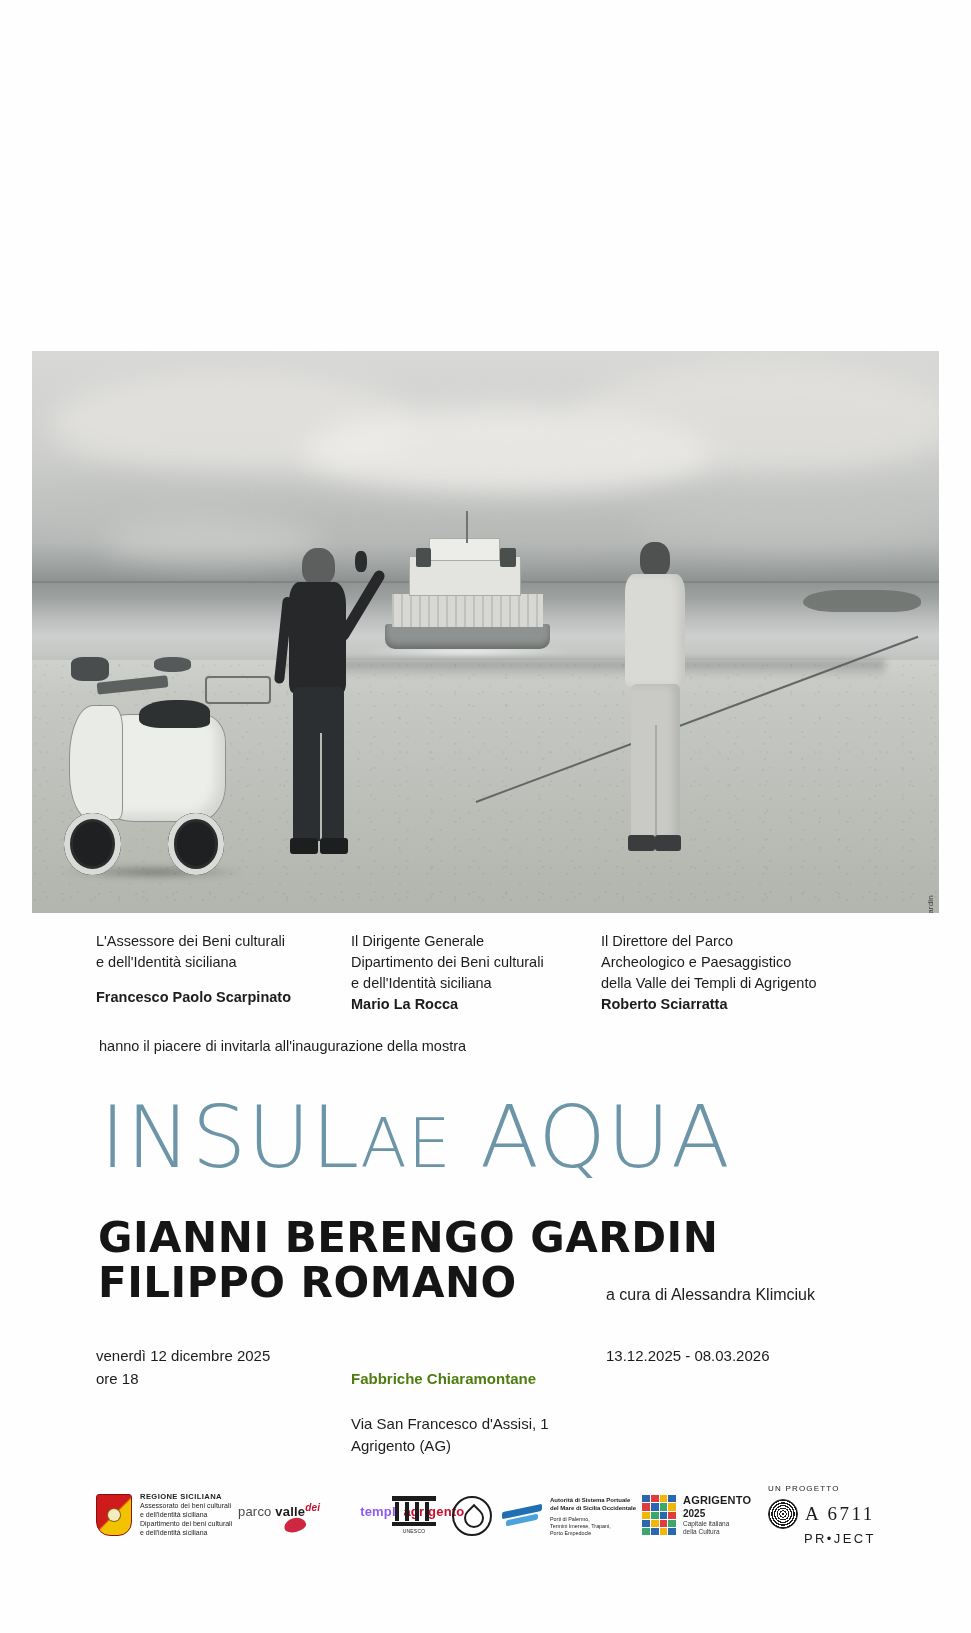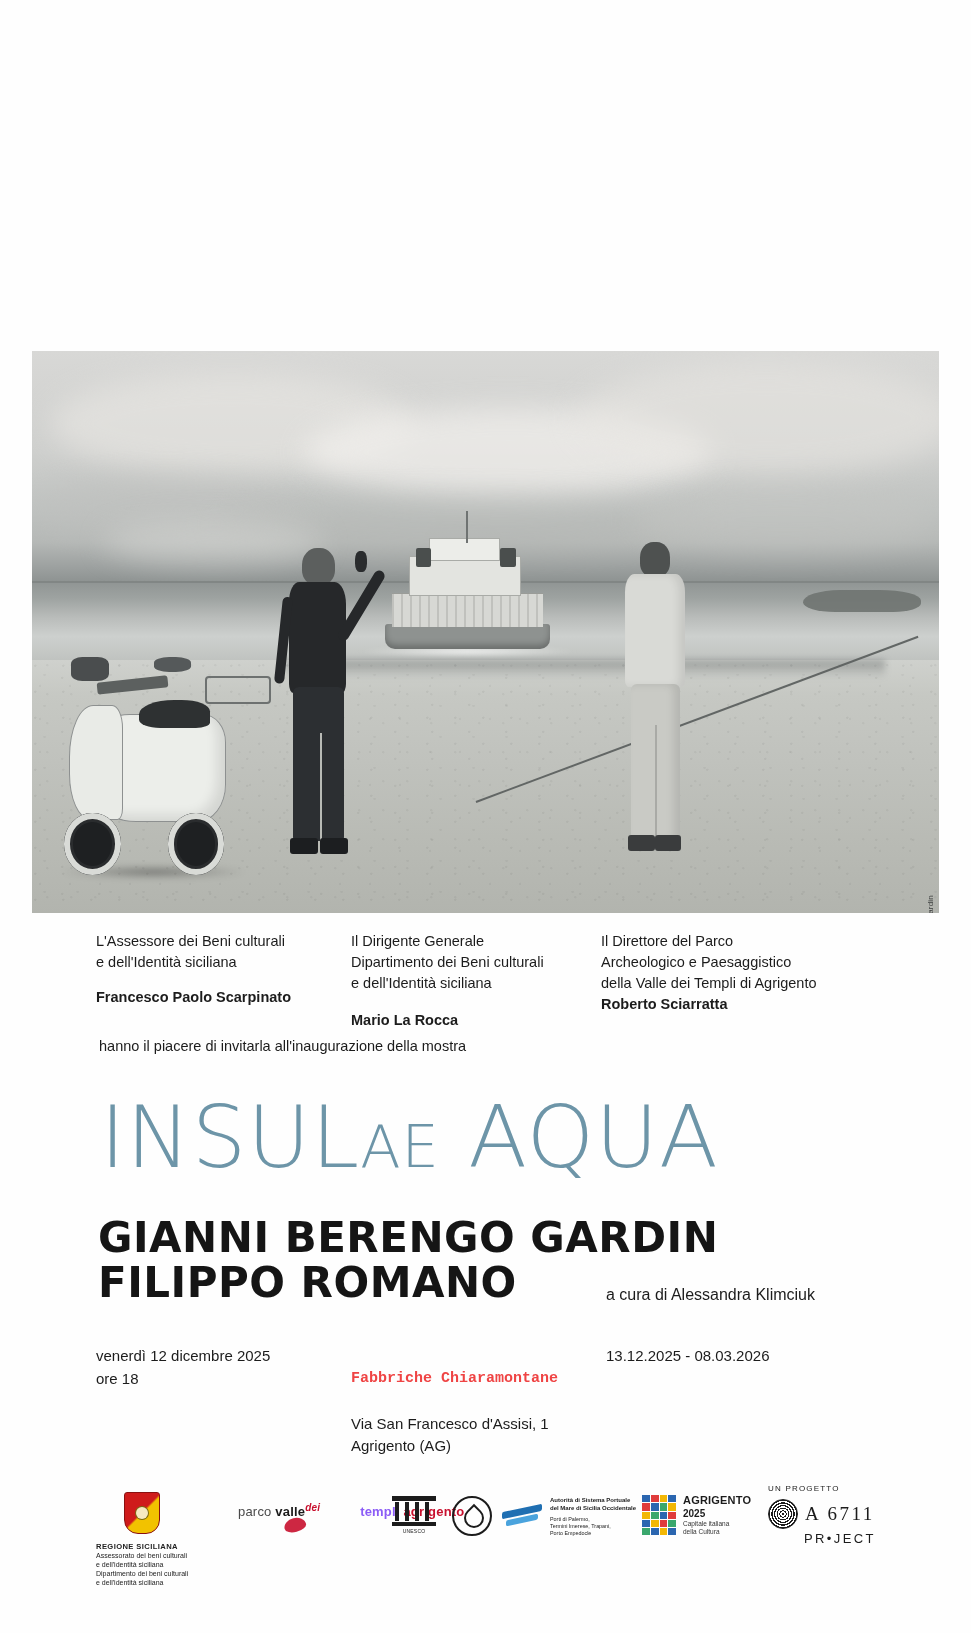--- a/index.html
+++ b/index.html
@@ -255,21 +255,21 @@
     width: 780px;
     display: flex;
     gap: 0;
   }
   .credit-col { font-size: 14.5px; line-height: 1.45; color:#1c1c1c; }
   .credit-col.c-1 { width: 255px; }
   .credit-col.c-2 { width: 250px; }
   .credit-col.c-3 { width: 275px; }
   .credit-role { white-space: pre-line; }
   .credit-name { font-weight: 700; margin-top: 14px; }
-  .credit-col.c-2 .credit-name { margin-top: 16px; }
+  .credit-col.c-2 .credit-name { margin-top: 0; }
   .credit-col.c-3 .credit-name { margin-top: 0; }
 
   .invite-line {
     position: absolute;
     left: 99px;
     top: 1038px;
     font-size: 14.5px;
     color: #1c1c1c;
   }
 
@@ -278,21 +278,21 @@
     position: absolute;
     left: 100px;
     top: 1094px;
     font-size: 86px;
     line-height: 1;
     letter-spacing: 1px;
     color: #6d95a8;
     font-weight: 300;
     font-family: "DejaVu Sans", sans-serif;
   }
-  .title-main .small { font-size: 59px; }
+  .title-main .small { font-size: 68px; }
 
   .authors {
     position: absolute;
     left: 98px;
     top: 1215px;
     font-size: 42px;
     line-height: 1.08;
     font-weight: 800;
     letter-spacing: .5px;
     color: #151515;
@@ -313,33 +313,33 @@
     position: absolute;
     left: 96px;
     top: 1345px;
     width: 780px;
     display: flex;
   }
   .info-col { font-size: 15px; line-height: 1.5; color:#1c1c1c; white-space: pre-line; }
   .info-col.i-1 { width: 255px; }
   .info-col.i-2 { width: 255px; }
   .info-col.i-3 { width: 270px; }
-  .venue-name { color:#ef4444; font-weight: 700; font-family: Liberation Mono, monospace; }
+  .venue-name { color:#4d7c0f; font-weight: 700; }
 
   
   .logos {
     position: absolute;
     left: 0;
     right: 0;
     top: 1478px;
     height: 110px;
   }
   .logo { position:absolute; display:flex; align-items:center; }
 
-  .logo-regione { left: 96px; top: 14px; gap:8px;flex-direction:column; }
+  .logo-regione { left: 96px; top: 14px; gap:8px; }
   .shield {
     width: 34px; height: 40px;
     background: linear-gradient(135deg,#cf1b1b 0%, #cf1b1b 48%, #f2c200 52%, #f2c200 100%);
     border:1px solid #8a1010;
     border-radius: 3px 3px 14px 14px;
     position: relative;
   }
   .shield::after{
     content:""; position:absolute; left:50%; top:50%;
     width:12px;height:12px;margin:-6px 0 0 -6px;

